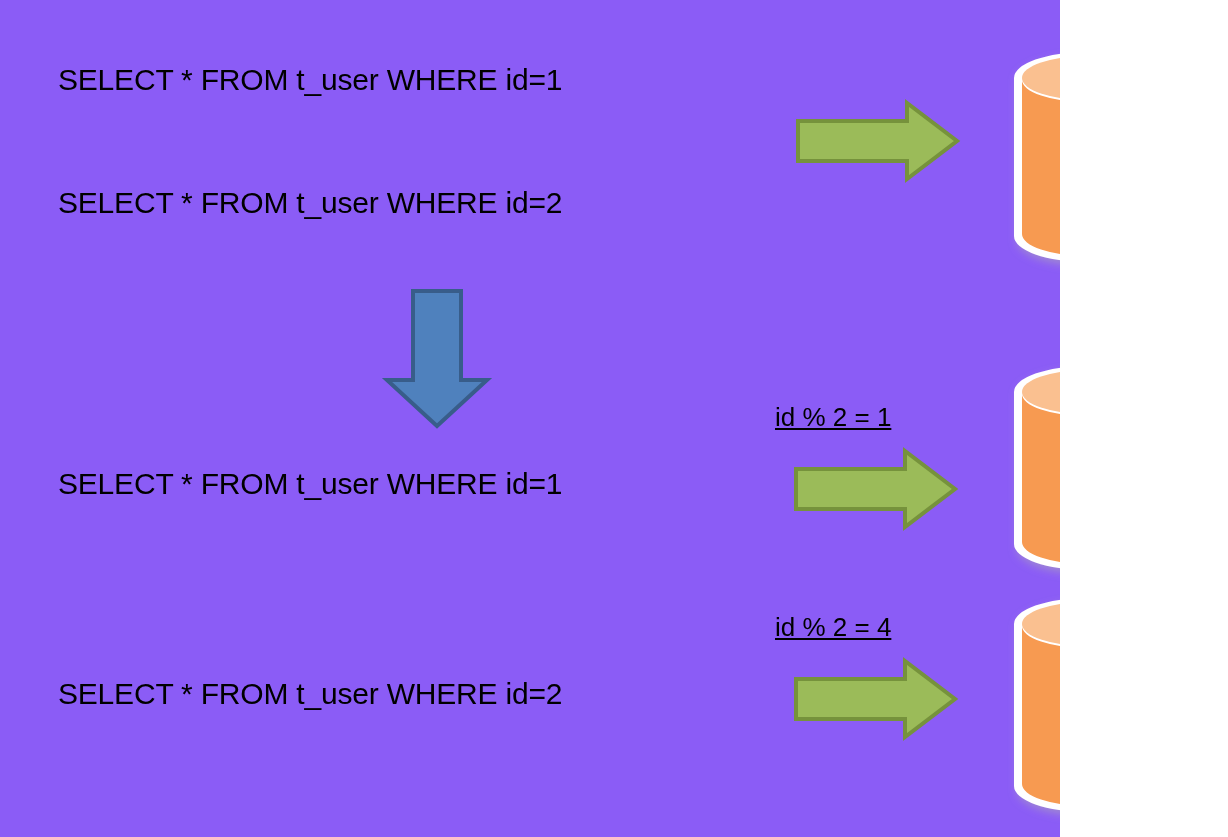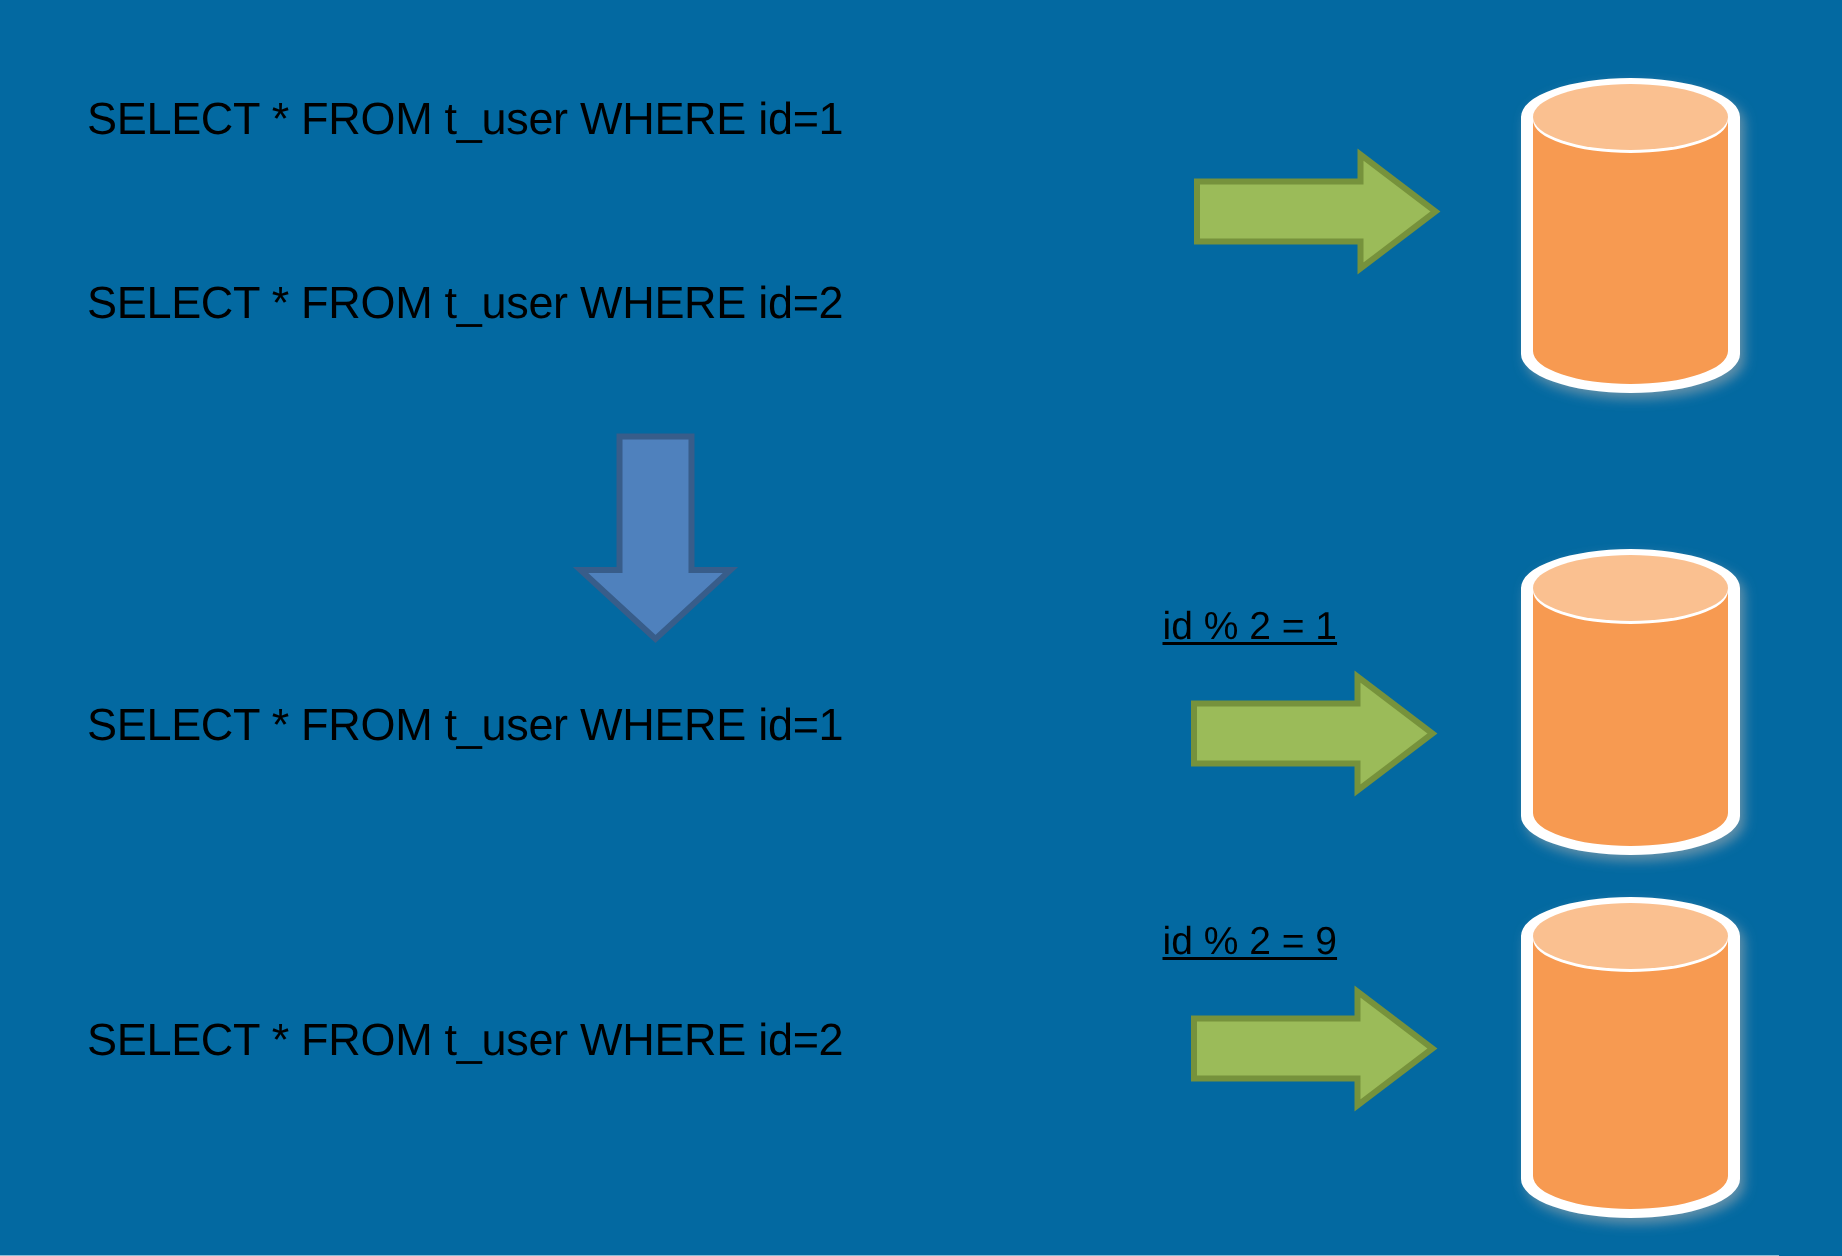--- a/index.html
+++ b/index.html
@@ -2,23 +2,23 @@
 <html><head>
 <meta charset="utf-8">
 <style>
   html, body {
     margin: 0;
     padding: 0;
     background: #ffffff;
   }
   #canvas {
     position: relative;
-    width: 1228px;
+    width: 1060px;
     height: 837px;
-    background: #0369a1;
+    background: #8b5cf6;
     overflow: hidden;
     font-family: "Liberation Sans", sans-serif;
   }
   .sql-text {
     position: absolute;
     font-family: "Liberation Sans", sans-serif;
     font-size: 30px;
     line-height: 36px;
     color: #000000;
     white-space: nowrap;
@@ -103,21 +103,21 @@
       <g filter="url(#shadR1)">
         <path d="M6,30 a73,26 0 0 1 146,0 L152,182 a73,26 0 0 1 -146,0 Z" fill="#FFFFFF"></path>
       </g>
       <path d="M14,32 a65,22 0 0 0 130,0 L144,180 a65,22 0 0 1 -130,0 Z" fill="#F79A51"></path>
       <ellipse cx="79" cy="30" rx="65" ry="22" fill="#FAC090"></ellipse>
     </svg>
   </div>
 
   <div class="sql-text" style="left:58px; top:676px;">SELECT * FROM t_user WHERE id=2</div>
 
-  <div class="cond-text" style="left:775px; top:611px;">id % 2 = 9</div>
+  <div class="cond-text" style="left:775px; top:611px;">id % 2 = 4</div>
 
   <div class="arrow-right" style="left:793px; top:658px; width:165px; height:82px;">
     <svg width="165" height="82" viewBox="0 0 165 82">
       <polygon points="3,21 112,21 112,3 162,41 112,79 112,61 3,61" fill="#9BBB59" stroke="#76923C" stroke-width="4" stroke-linejoin="miter"></polygon>
     </svg>
   </div>
 
   <div class="cylinder" style="left:1008px; top:592px; width:168px; height:226px;">
     <svg width="168" height="226" viewBox="0 0 168 226">
       <defs>

